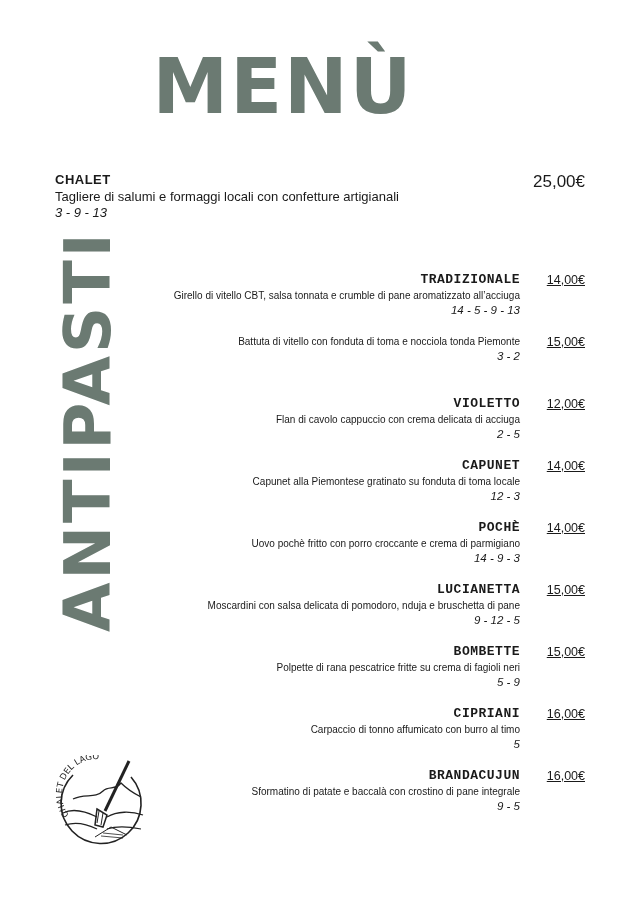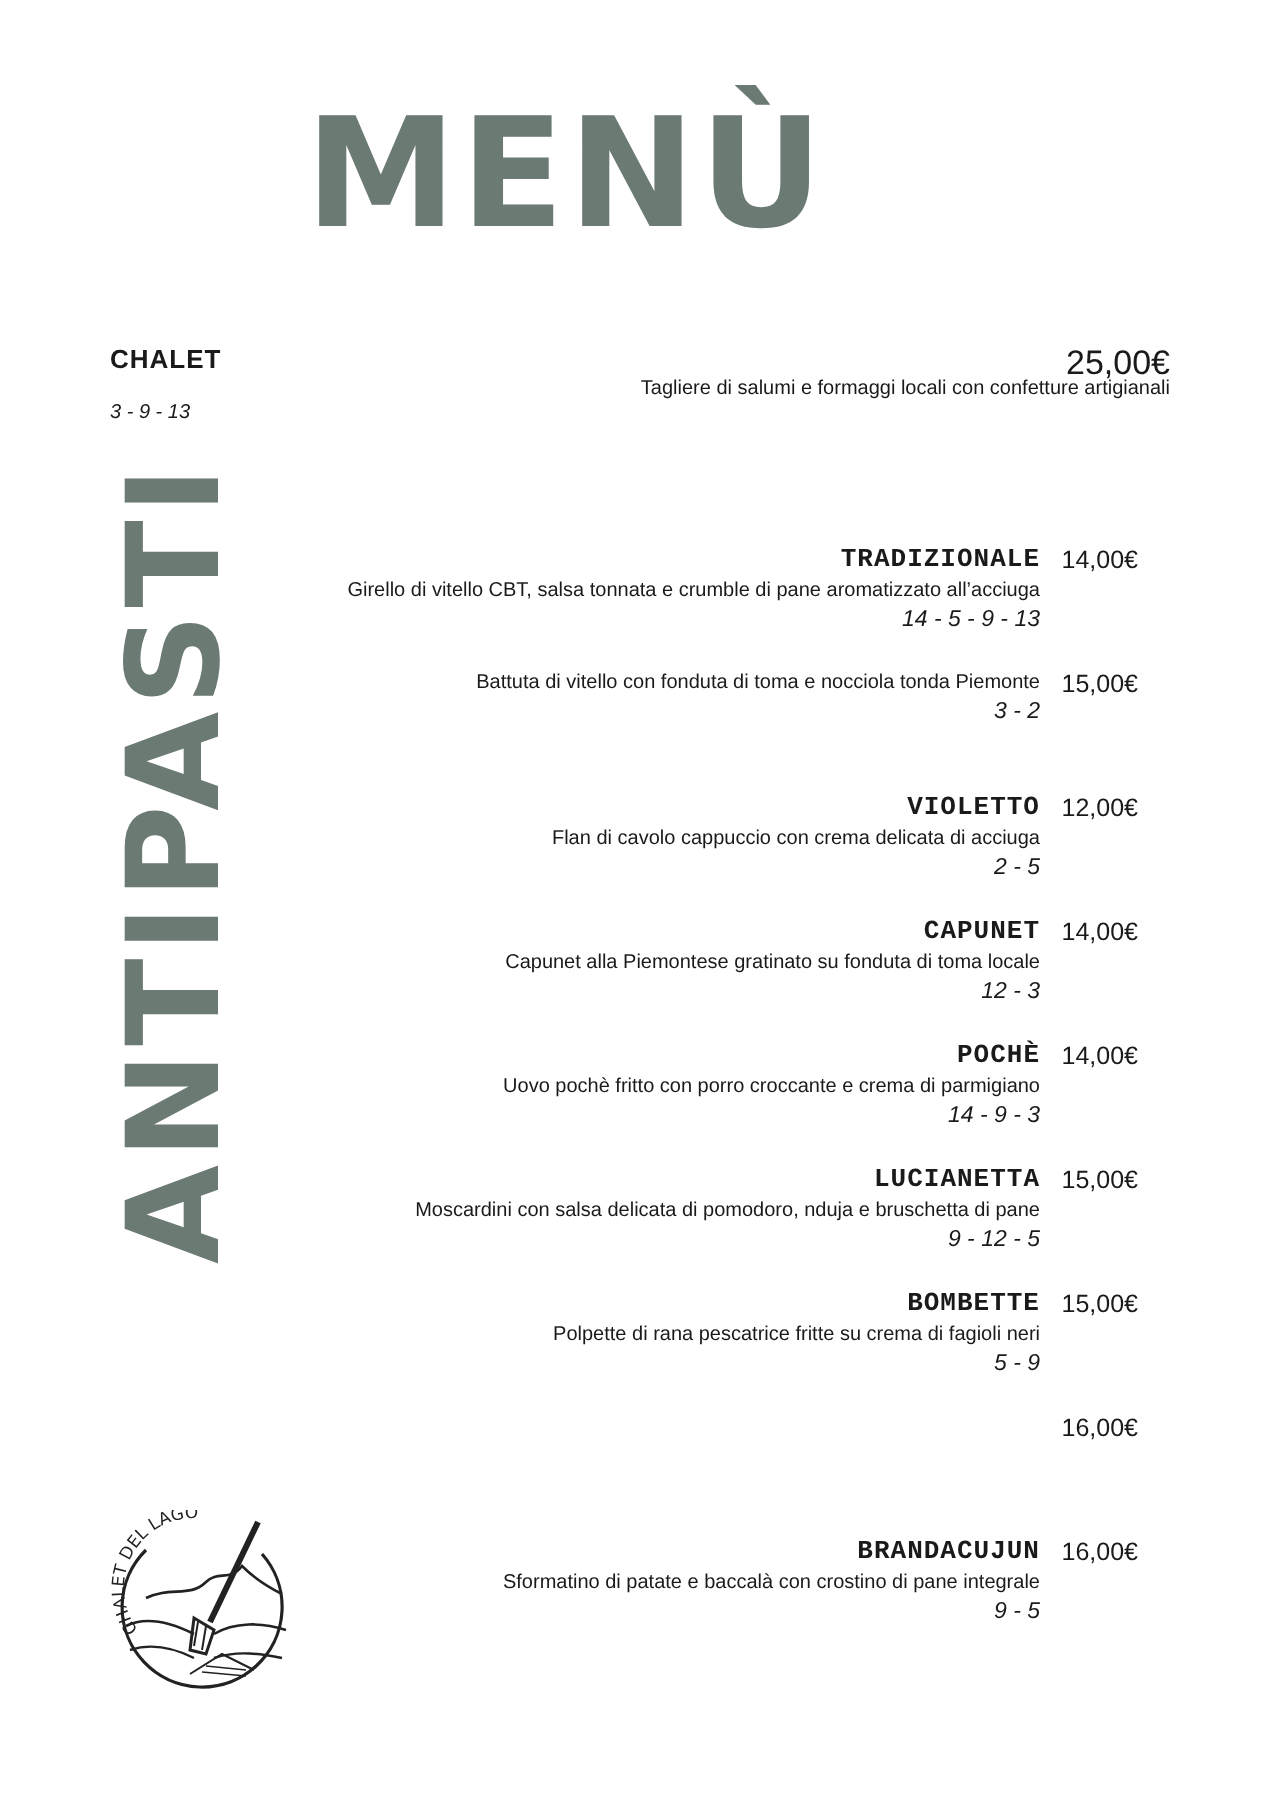--- a/index.html
+++ b/index.html
@@ -7,39 +7,39 @@
     width: 640px; height: 905px; background: #ffffff; position: relative; overflow: hidden;
     font-family: "Liberation Sans", sans-serif; color: #1a1a1a;
   }
   .title {
     position: absolute; left: 0; top: 42px; width: 566px; text-align: center;
     font-family: "DejaVu Sans", sans-serif; font-weight: bold; font-size: 76px;
     color: #6b7a72; letter-spacing: 2px; line-height: 90px;
   }
   .chalet { position: absolute; left: 55px; top: 172px; width: 530px; }
   .chalet .name { font-weight: bold; font-size: 13px; letter-spacing: 0.5px; }
-  .chalet .desc { font-size: 10px; margin-top: 2px; text-align: right; }
-  .chalet .allergens { font-size: 10px; font-style: italic; margin-top: 1px; }
+  .chalet .desc { font-size: 13px; margin-top: 2px; }
+  .chalet .allergens { font-size: 13px; font-style: italic; margin-top: 1px; }
   .chalet .price { position: absolute; right: 0; top: 0; font-size: 17px; }
 
   .side-label {
     position: absolute; left: 58px; top: 632px;
     transform: rotate(-90deg); transform-origin: left top;
     font-family: "DejaVu Sans", sans-serif; font-weight: bold; font-size: 64px;
     color: #6b7a72; letter-spacing: 3px; line-height: 60px; white-space: nowrap;
     width: 380px;
   }
 
   .items { position: absolute; left: 120px; top: 272px; width: 465px; }
   .item { position: relative; height: 62px; }
   .item .text { position: absolute; right: 65px; top: 0; text-align: right; width: 440px; }
   .item .name { font-weight: bold; font-size: 13px; letter-spacing: 0.5px; line-height: 16px; font-family: Liberation Mono, monospace; }
   .item .desc { font-size: 10px; line-height: 15px; }
   .item .allergens { font-size: 11.5px; font-style: italic; line-height: 15px; }
-  .item .price { position: absolute; right: 16px; top: 0; font-size: 12.5px; line-height: 16px; }
+  .item .price { position: absolute; right: 0; top: 0; font-size: 12.5px; line-height: 16px; text-decoration: underline; }
 
   .logo { position: absolute; left: 55px; top: 755px; width: 95px; height: 95px; }
 </style>
 </head>
 <body>
 
 <div class="title">MENÙ</div>
 
 <div class="chalet">
   <div class="name">CHALET</div>
@@ -100,20 +100,25 @@
   </div>
   <div class="item">
     <div class="text">
       <div class="name">BOMBETTE</div>
       <div class="desc">Polpette di rana pescatrice fritte su crema di fagioli neri</div>
       <div class="allergens">5 - 9</div>
     </div>
     <div class="price">15,00€</div>
   </div>
   <div class="item">
+    <div class="text">
+      <div class="name">CIPRIANI</div>
+      <div class="desc">Carpaccio di tonno affumicato con burro al timo</div>
+      <div class="allergens">5</div>
+    </div>
     <div class="price">16,00€</div>
   </div>
   <div class="item">
     <div class="text">
       <div class="name">BRANDACUJUN</div>
       <div class="desc">Sformatino di patate e baccalà con crostino di pane integrale</div>
       <div class="allergens">9 - 5</div>
     </div>
     <div class="price">16,00€</div>
   </div>

